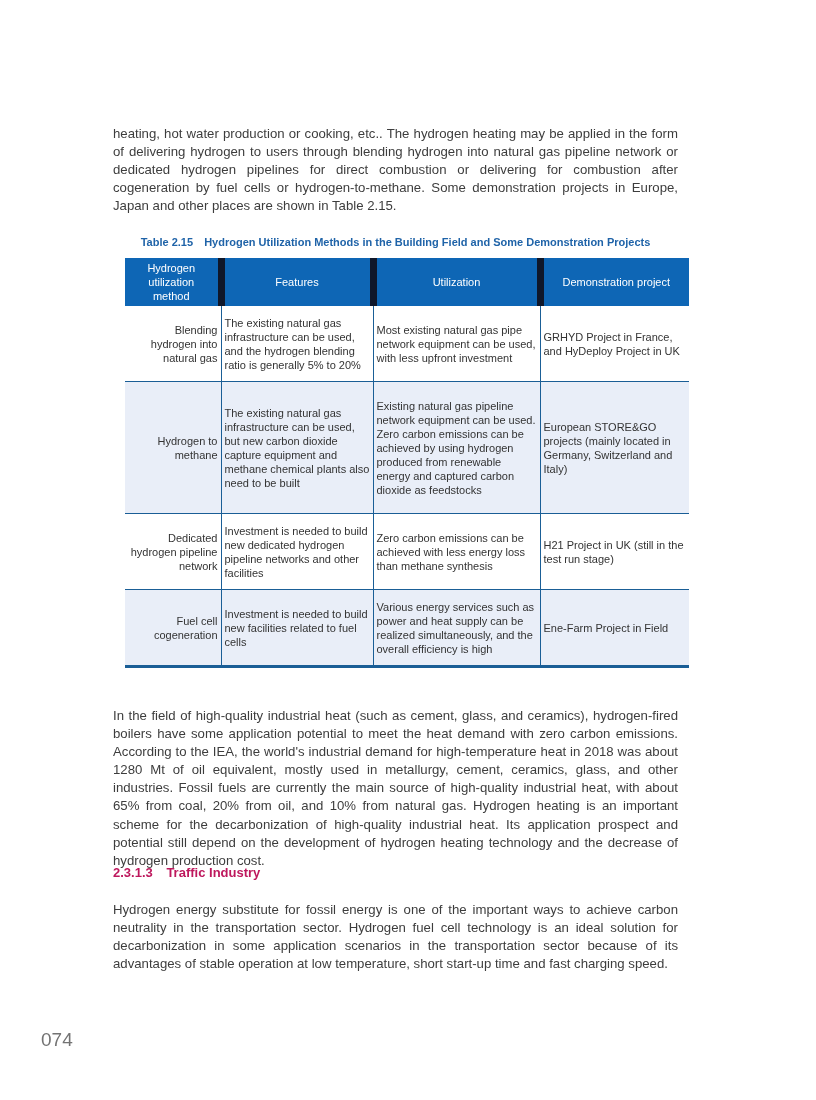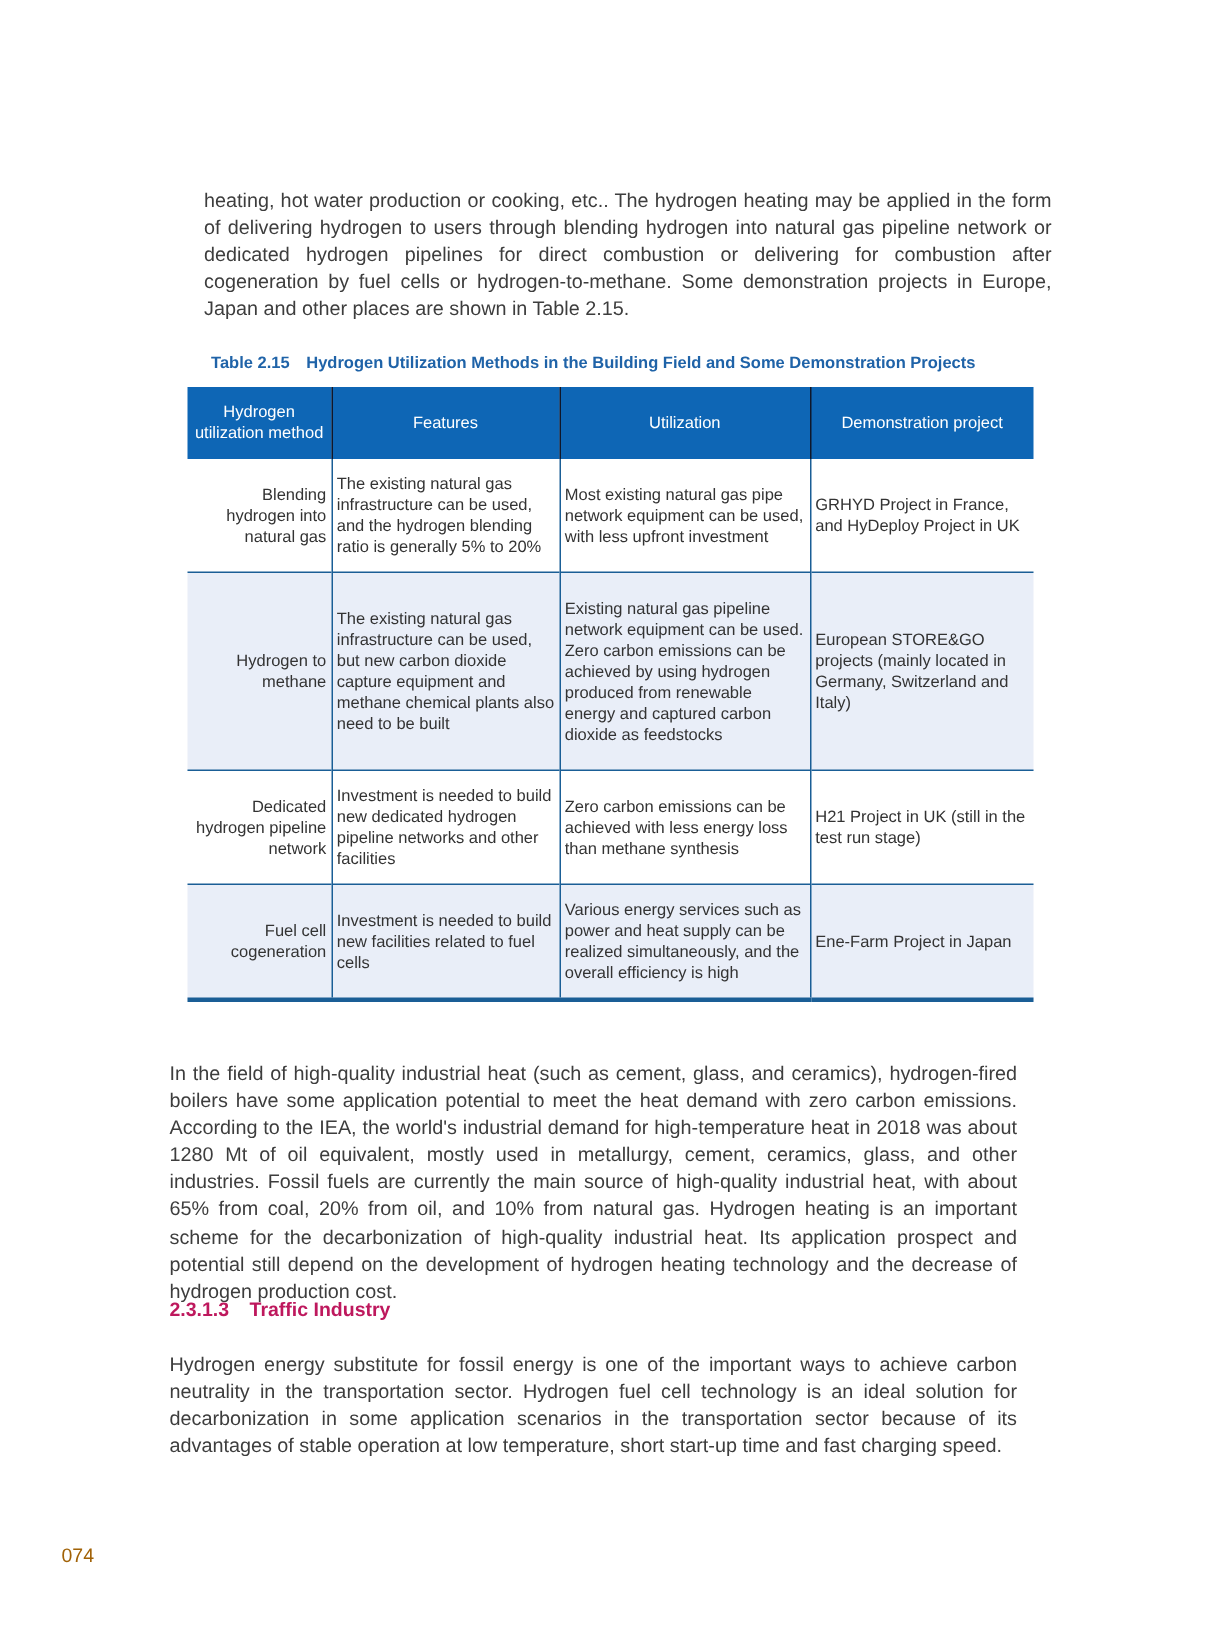--- a/index.html
+++ b/index.html
@@ -6,21 +6,21 @@
   body {
     width: 816px; height: 1100px; background: #ffffff; position: relative;
     font-family: "Liberation Sans", sans-serif; color: #3a3a3a;
     overflow: hidden;
   }
   .para {
     position: absolute; left: 113px; width: 565px;
     font-size: 13.2px; line-height: 18.1px; text-align: justify;
     color: #3d3d3d; margin: 0;
   }
-  #p1 { top: 125px; margin-left: 23px; }
+  #p1 { top: 125px; }
   #p2 { top: 707px; }
   #p3 { top: 901px; }
   .caption {
     position: absolute; top: 236px; left: 113px; width: 565px;
     text-align: center; font-weight: bold; font-size: 11px; color: #1f63a8;
     white-space: nowrap;
   }
   .caption .num { margin-right: 8px; }
   .section-heading {
     position: absolute; top: 865px; left: 113px;
@@ -32,35 +32,35 @@
     border-collapse: collapse; font-size: 11px; line-height: 14px; color: #333;
     table-layout: fixed;
   }
   table.data col.c1 { width: 96px; }
   table.data col.c2 { width: 152px; }
   table.data col.c3 { width: 167px; }
   table.data col.c4 { width: 149px; }
   table.data th {
     background: #0e66b5; color: #ffffff; font-weight: normal;
     height: 48px; padding: 0 4px; text-align: center; vertical-align: middle;
-    border-left: 1px solid #0f172a; font-size: 11px; line-height: 14px;
+    border-left: 7px solid #0f172a; font-size: 11px; line-height: 14px;
   }
   table.data th:first-child { border-left: none; }
   table.data td {
     padding: 3px 3px; vertical-align: middle;
     border-left: 1px solid #1a5e96; border-top: 1px solid #1a5e96;
   }
   table.data td:first-child { border-left: none; text-align: right; margin-top: 29px; }
   table.data tr.r0 td { height: 69px; background: #ffffff; border-top: none; }
   table.data tr.r1 td { height: 125px; background: #e9eef8; }
   table.data tr.r2 td { height: 69px; background: #ffffff; }
   table.data tr.r3 td { height: 69px; background: #e9eef8; }
   table.data tbody tr:last-child td { border-bottom: 3px solid #1a5e96; }
   .page-number {
-    position: absolute; top: 1029px; left: 41px; font-size: 13px; color: #a16207;
+    position: absolute; top: 1029px; left: 41px; font-size: 19px; color: #737373;
   }
 </style>
 </head>
 <body>
 
 <p id="p1" class="para">heating, hot water production or cooking, etc.. The hydrogen heating may be applied in the form of delivering hydrogen to users through blending hydrogen into natural gas pipeline network or dedicated hydrogen pipelines for direct combustion or delivering for combustion after cogeneration by fuel cells or hydrogen-to-methane. Some demonstration projects in Europe, Japan and other places are shown in Table 2.15.</p>
 
 <div class="caption">
   <span class="num">Table 2.15</span>
   <span>Hydrogen Utilization Methods in the Building Field and Some Demonstration Projects</span>
@@ -97,21 +97,21 @@
     <tr class="r2">
       <td>Dedicated hydrogen pipeline network</td>
       <td>Investment is needed to build new dedicated hydrogen pipeline networks and other facilities</td>
       <td>Zero carbon emissions can be achieved with less energy loss than methane synthesis</td>
       <td>H21 Project in UK (still in the test run stage)</td>
     </tr>
     <tr class="r3">
       <td>Fuel cell cogeneration</td>
       <td>Investment is needed to build new facilities related to fuel cells</td>
       <td>Various energy services such as power and heat supply can be realized simultaneously, and the overall efficiency is high</td>
-      <td>Ene-Farm Project in Japan</td>
+      <td>Ene-Farm Project in Field</td>
     </tr>
   </tbody>
 </table>
 
 <p id="p2" class="para">In the field of high-quality industrial heat (such as cement, glass, and ceramics), hydrogen-fired boilers have some application potential to meet the heat demand with zero carbon emissions. According to the IEA, the world's industrial demand for high-temperature heat in 2018 was about 1280 Mt of oil equivalent, mostly used in metallurgy, cement, ceramics, glass, and other industries. Fossil fuels are currently the main source of high-quality industrial heat, with about 65% from coal, 20% from oil, and 10% from natural gas. Hydrogen heating is an important scheme for the decarbonization of high-quality industrial heat. Its application prospect and potential still depend on the development of hydrogen heating technology and the decrease of hydrogen production cost.</p>
 
 <div class="section-heading">
   <span class="num">2.3.1.3</span>
   <span>Traffic Industry</span>
 </div>

